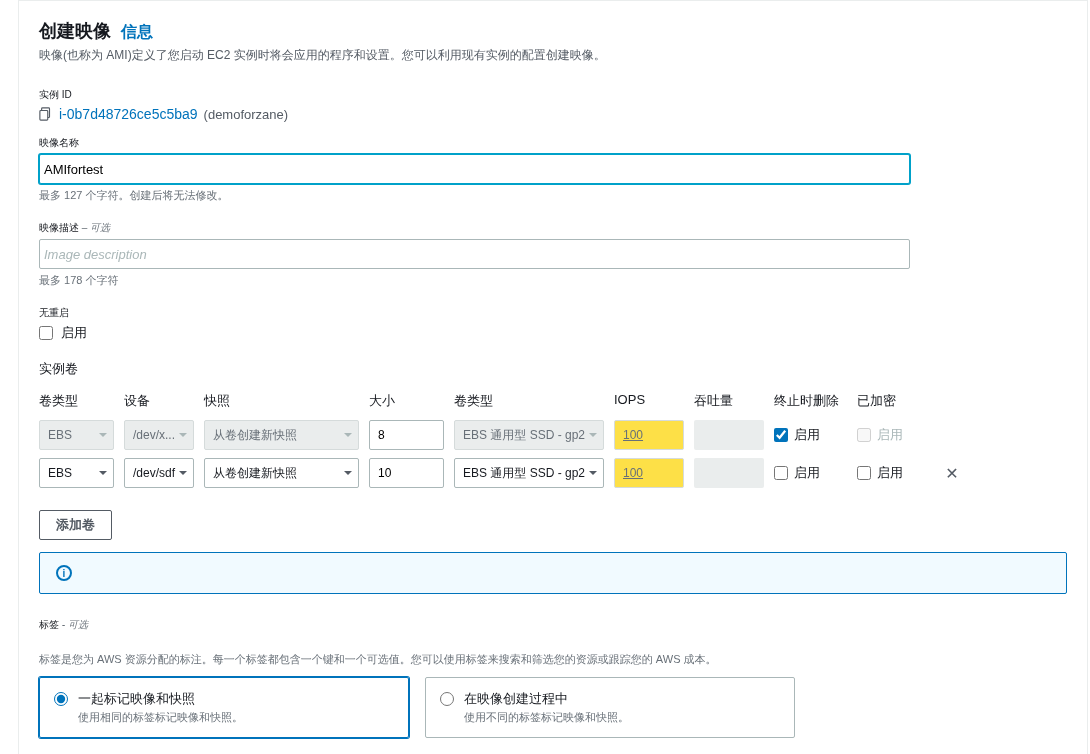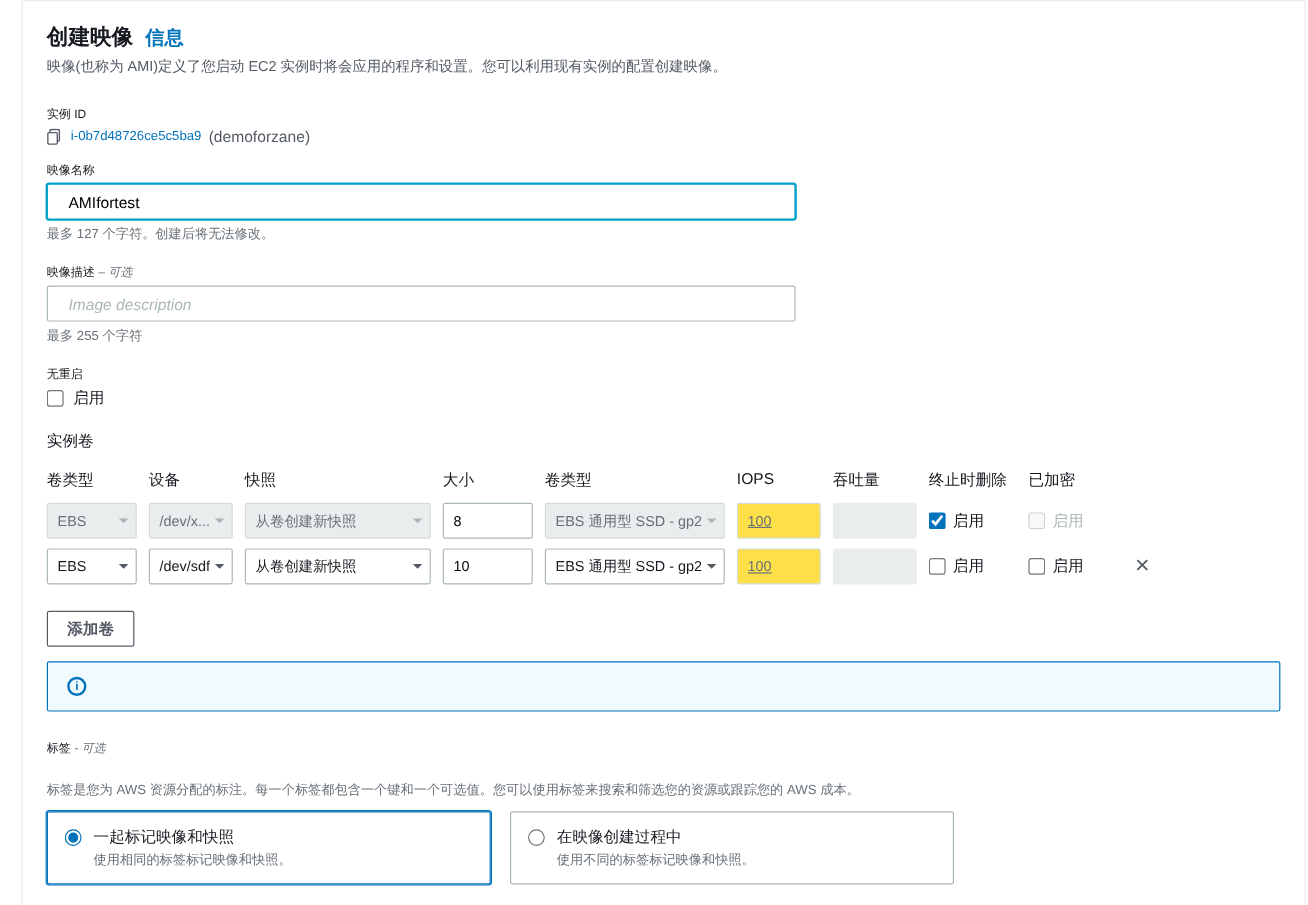--- a/index.html
+++ b/index.html
@@ -7,23 +7,23 @@
 .container { padding: 0px 2px 10px 18px; }
 .card { border: 1px solid #eaeded; padding: 18px 20px; background: #fff; }
 .header-row { display: flex; align-items: baseline; gap: 10px; margin-bottom: 4px; }
 h1 { font-size: 18px; font-weight: 700; }
 .info-link { color: #0073bb; font-size: 16px; font-weight: 700; cursor: pointer; }
 .subtitle { font-size: 12px; color: #545b64; margin-bottom: 24px; }
 .field-label { font-size: 10px; color: #16191f; margin-bottom: 4px; }
 .optional { color: #687078; font-style: italic; }
 .instance-id-row { display: flex; align-items: center; gap: 6px; margin-bottom: 14px; }
 .copy-icon { width: 14px; height: 14px; display: inline-flex; }
-.instance-link { color: #0073bb; font-size: 11px; }
+.instance-link { color: #0073bb; font-size: 14px; }
 .instance-name { color: #545b64; font-size: 13px; }
-input[type="text"] { width: 624px; height: 30px; border: 1px solid #aab7b8; border-radius: 2px; padding: 4px 17px; font-size: 13px; }
+input[type="text"] { width: 871px; height: 30px; border: 1px solid #aab7b8; border-radius: 2px; padding: 4px 4px; font-size: 13px; }
 input[type="text"].active { border: 1px solid #00a1c9; box-shadow: 0 0 0 1px #00a1c9; }
 input[type="text"]::placeholder { color: #aab7b8; font-style: italic; }
 .hint { font-size: 11px; color: #687078; margin-top: 4px; margin-bottom: 18px; }
 .checkbox-row { display: flex; align-items: center; gap: 8px; margin-bottom: 18px; }
 .checkbox-row input[type="checkbox"] { width: 14px; height: 14px; accent-color: #0073bb; }
 .section-title { font-size: 13px; margin-bottom: 14px; }
 .volumes-table { margin-bottom: 14px; }
 .vol-header { display: flex; gap: 10px; font-size: 13px; font-weight: 400; padding-bottom: 10px; }
 .vol-row { display: flex; gap: 10px; align-items: center; padding-bottom: 8px; }
 .col-type { width: 75px; }
@@ -83,21 +83,21 @@
     </div>
 
     <div class="field-label">映像名称</div>
     <input type="text" class="active" value="AMIfortest" style="">
     <div class="hint">最多 127 个字符。创建后将无法修改。</div>
 
     <div class="field-label">
       <span>映像描述</span> <span class="optional">– 可选</span>
     </div>
     <input type="text" placeholder="Image description" style="">
-    <div class="hint">最多 255 个字符</div>
+    <div class="hint">最多 178 个字符</div>
 
     <div class="field-label">无重启</div>
     <div class="checkbox-row">
       <input type="checkbox" style="">
       <span>启用</span>
     </div>
 
     <div class="section-title">实例卷</div>
 
     <div class="volumes-table">

